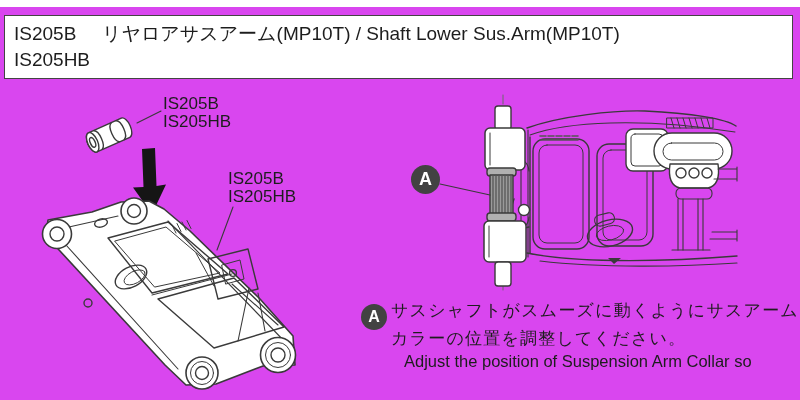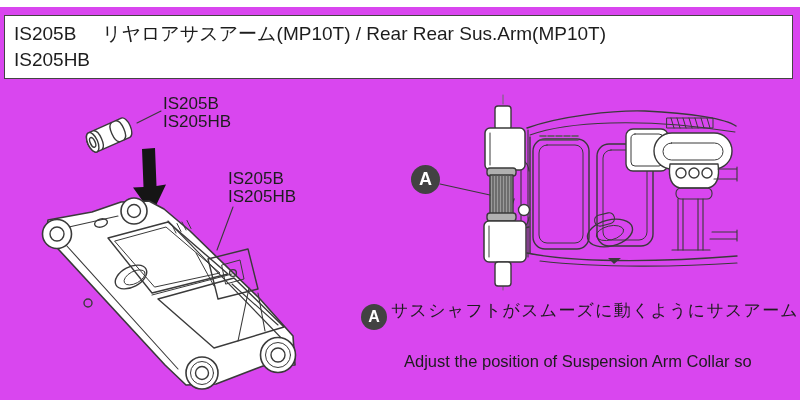--- a/index.html
+++ b/index.html
@@ -32,21 +32,21 @@
   svg *{vector-effect:non-scaling-stroke;}
 </style>
 </head>
 <body>
 
 <div class="canvas">
 
   <div class="header-box">
     <div class="header-row">
       <span class="pn">IS205B</span>
-      <span class="desc">リヤロアサスアーム(MP10T) / Rear Rear Sus.Arm(MP10T)</span>
+      <span class="desc">リヤロアサスアーム(MP10T) / Shaft Lower Sus.Arm(MP10T)</span>
     </div>
     <div class="header-row">
       <span class="pn">IS205HB</span>
     </div>
   </div>
 
   <svg width="800" height="400" viewBox="0 0 800 400">
     <g fill="none" stroke="#3a3a3a" stroke-width="1.4" stroke-linejoin="round" stroke-linecap="round">
 
       <g transform="rotate(-24 108 128)">
@@ -186,15 +186,16 @@
 
   <div class="part-label" style="left:228px;top:163px;">
     <div>IS205B</div>
     <div>IS205HB</div>
   </div>
 
   <div class="callout big" style="left:411px;top:158px;">A</div>
 
   <div class="callout big" style="left:361px;top:297px;width:26px;height:26px;font-size:16px;">A</div>
   <div class="note-jp" style="left:391px;top:293px;">サスシャフトがスムーズに動くようにサスアーム</div>
+  <div class="note-jp" style="left:391px;top:321px;">カラーの位置を調整してください。</div>
   <div class="note-en" style="left:404px;top:344px;">Adjust the position of Suspension Arm Collar so</div>
 
 </div>
 
 </body></html>

